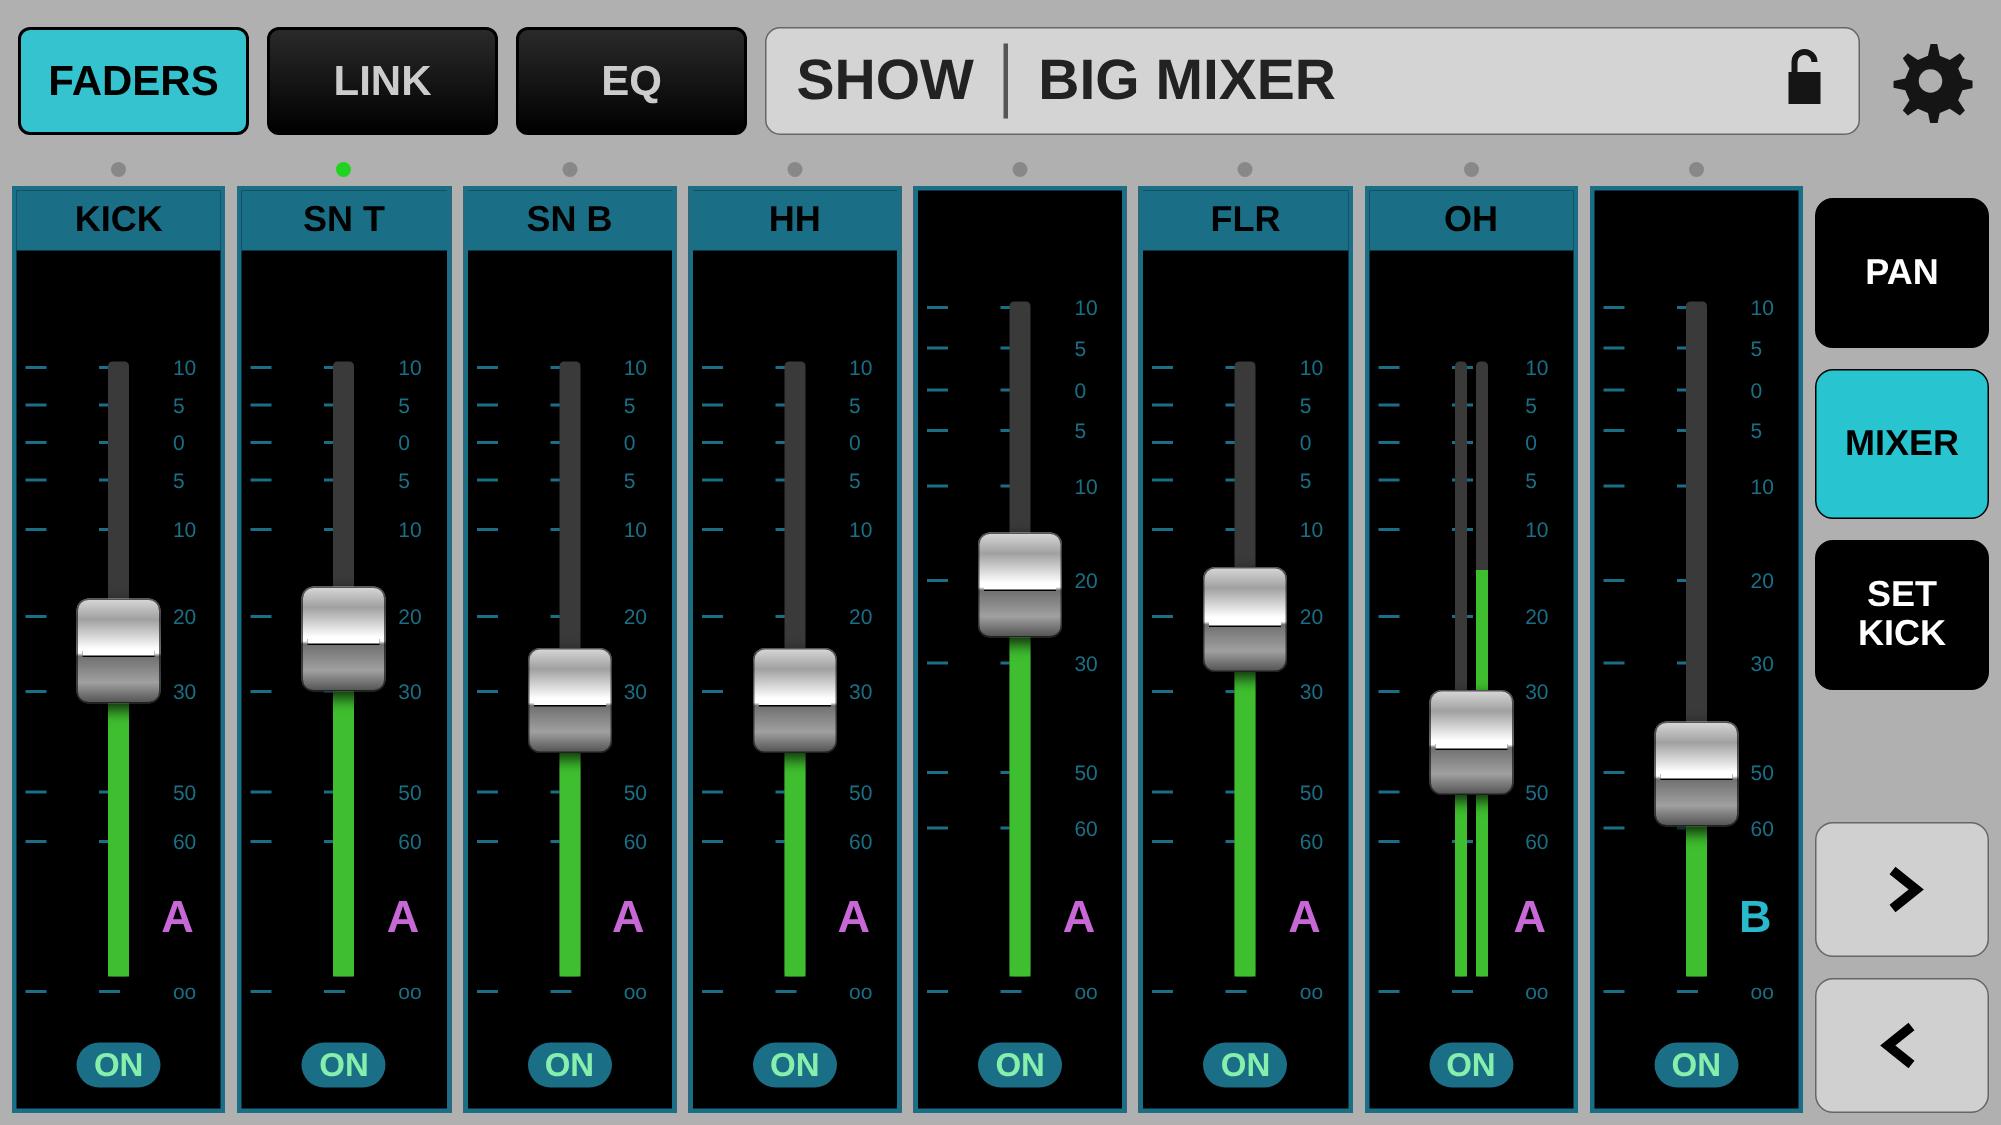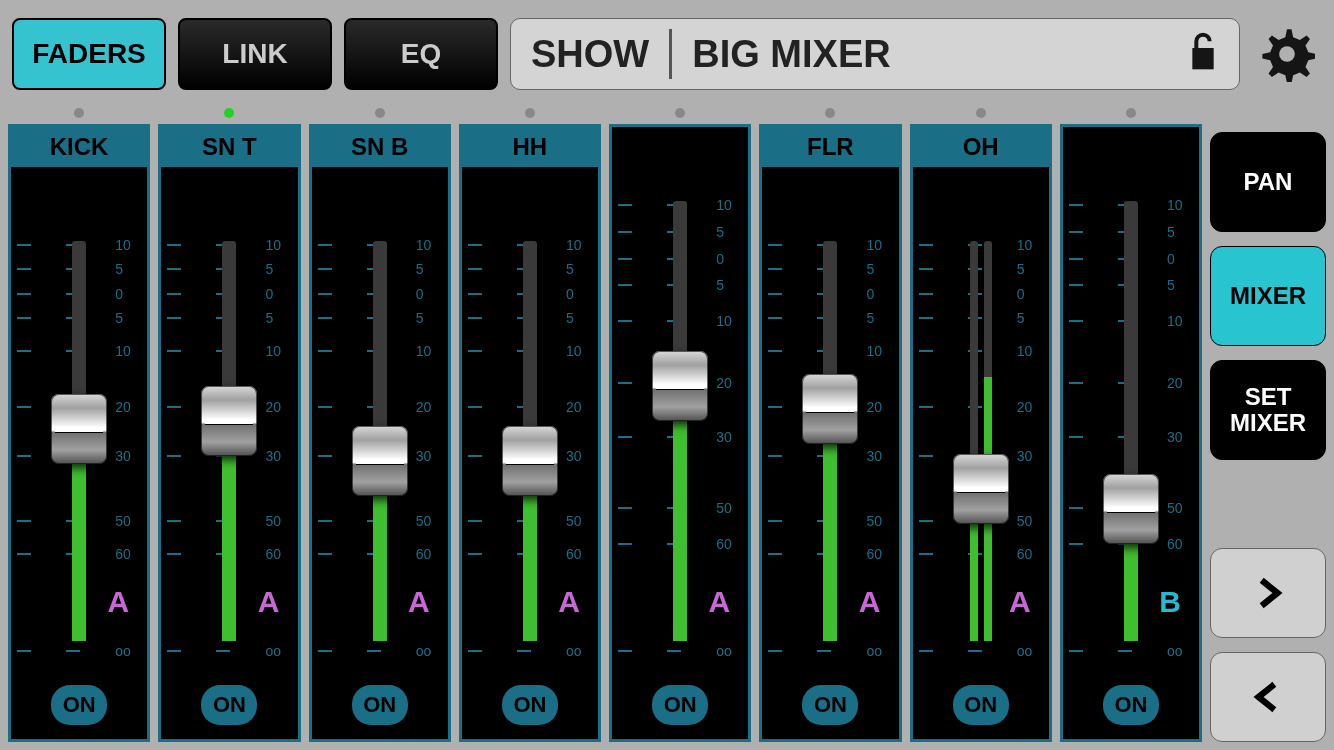--- a/index.html
+++ b/index.html
@@ -149,23 +149,23 @@
   }
   .group-letter {
     position:absolute;
     bottom: 54px;
     font-size: 30px; font-weight:bold;
   }
   .group-A { color:#c768d6; }
   .group-B { color:#28b9cc; }
   .ch-on {
     margin: 12px 0 14px 0;
-    width: 56px; height: 40px;
+    width: 56px; height: 30px;
     background: #1a6f87;
-    color:#000000;
+    color:#86efac;
     font-size: 22px; font-weight:bold;
     display:flex; align-items:center; justify-content:center;
     cursor:pointer;
     border-radius:19px;
   }
 
   
   .side { width: 116px; display:flex; flex-direction:column; gap:14px; padding-top:24px;}
   .side-btn {
     border-radius: 12px;
@@ -739,21 +739,21 @@
             <div class="group-letter group-B" style="right: 18px;">B</div>
           </div>
           <div class="ch-on">ON</div>
         </div>
       </div>
     </div>
   <div class="side">
     <div class="side-btn side-dark">PAN</div>
     <div class="side-btn side-active">MIXER</div>
     <div class="side-btn side-dark" style="white-space:pre-line;line-height:1.1">SET
-MIXER</div>
+KICK</div>
     <div style="flex:1"></div>
     <div class="side-btn side-gray">
       <svg viewBox="0 0 24 24">
           <path fill="none" stroke="#000" stroke-width="4" d="M8 4l10 8L8 20"></path>
         </svg>
     </div>
     <div class="side-btn side-gray">
       <svg viewBox="0 0 24 24">
           <path fill="none" stroke="#000" stroke-width="4" d="M16 4L6 12l10 8"></path>
         </svg>

